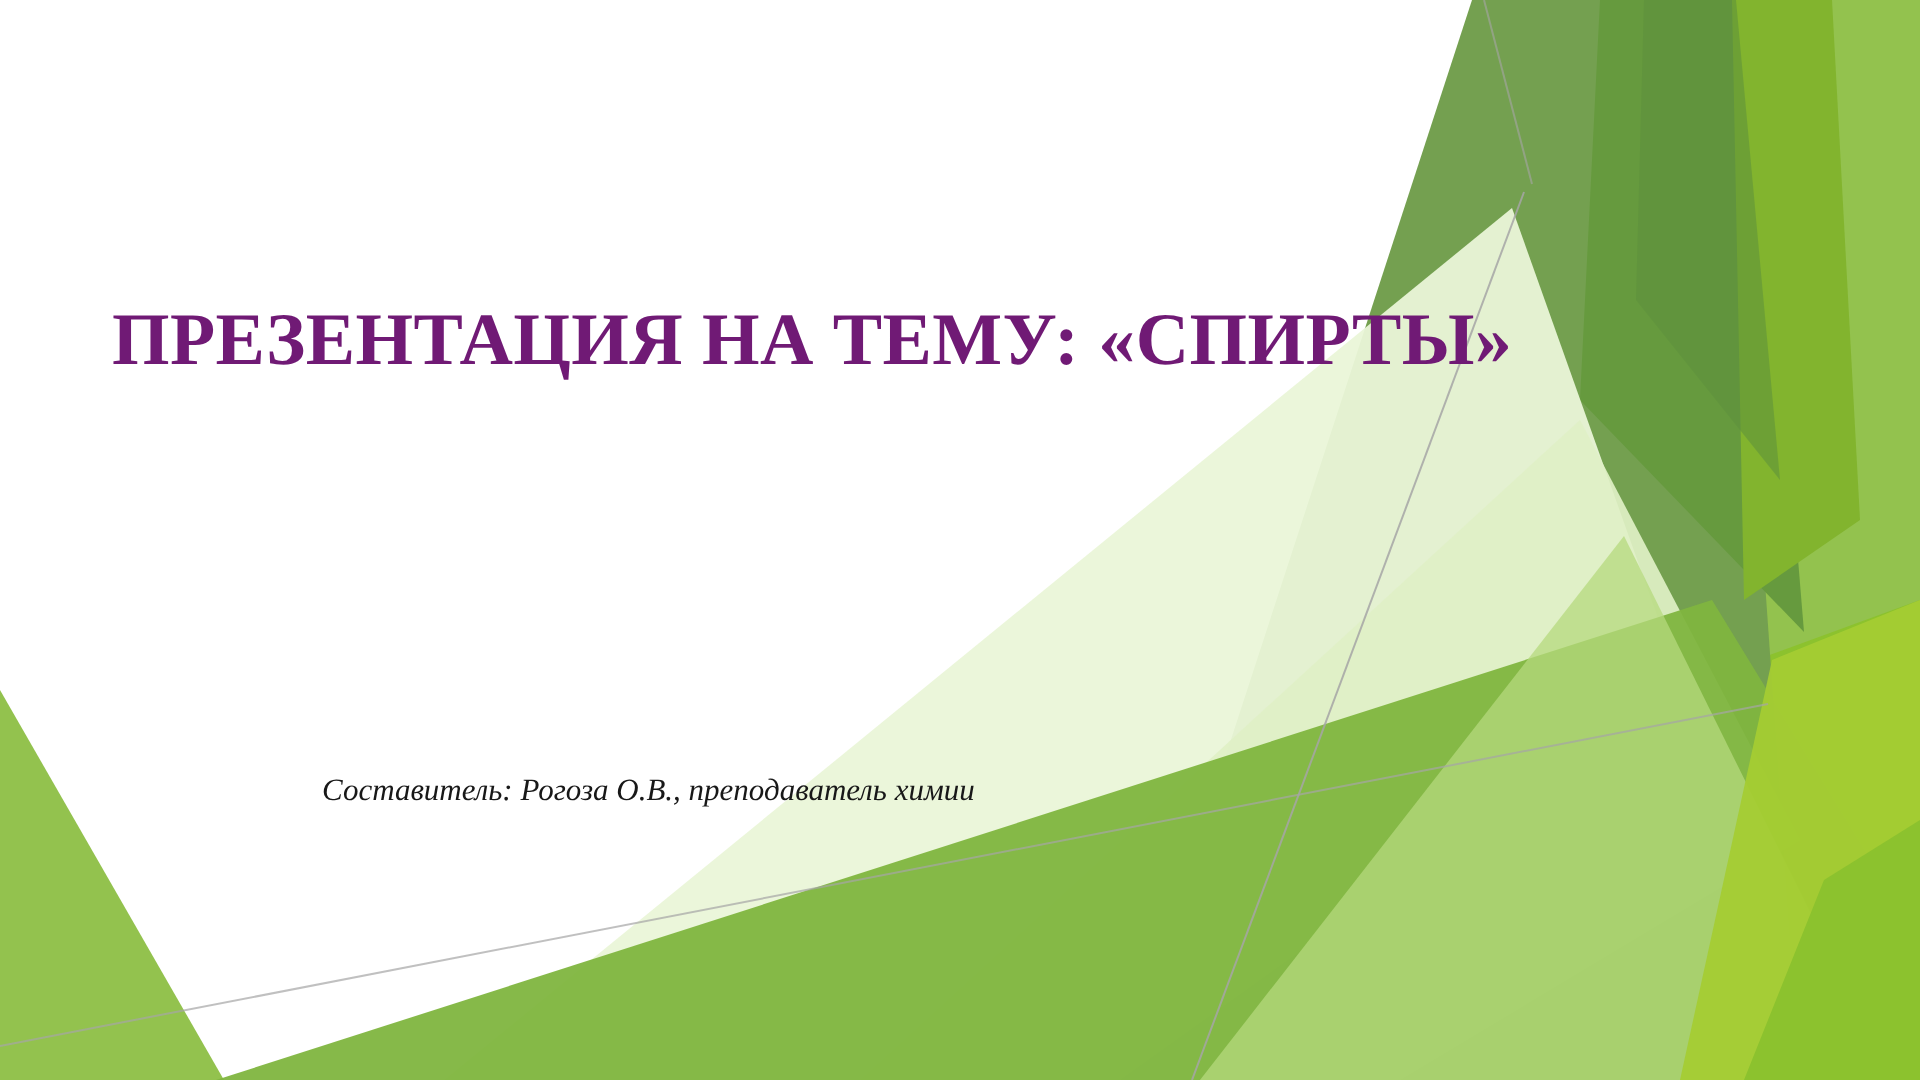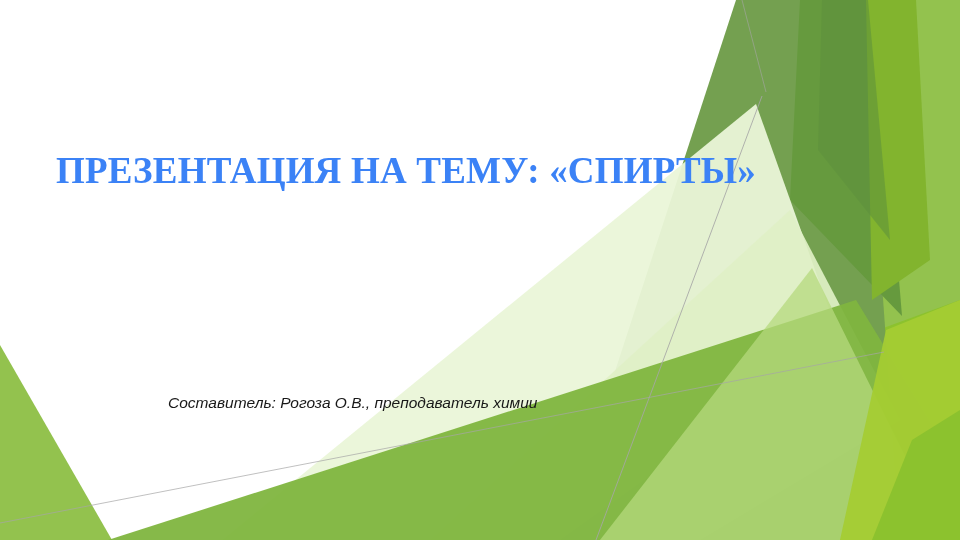--- a/index.html
+++ b/index.html
@@ -44,32 +44,32 @@
     top: 150px;
     width: 690px;
   }
   .slide-title {
     margin: 0;
     font-family: "Liberation Serif", "DejaVu Serif", serif;
     font-weight: bold;
     font-size: 37px;
     line-height: 1.12;
     letter-spacing: 0.2px;
-    color: #3b82f6;
+    color: #701a75;
     white-space: nowrap;
   }
   .subtitle-block {
     position: absolute;
     left: 160px;
     top: 386px;
     width: 560px;
   }
   .slide-subtitle {
-    margin: 8px;
-    font-family: Liberation Sans, sans-serif;
+    margin: 1px;
+    font-family: Liberation Serif, serif;
     font-style: italic;
     font-weight: normal;
     font-size: 15.5px;
     line-height: 1.2;
     color: #181818;
     white-space: nowrap;
   }
 </style>
 </head>
 <body>

